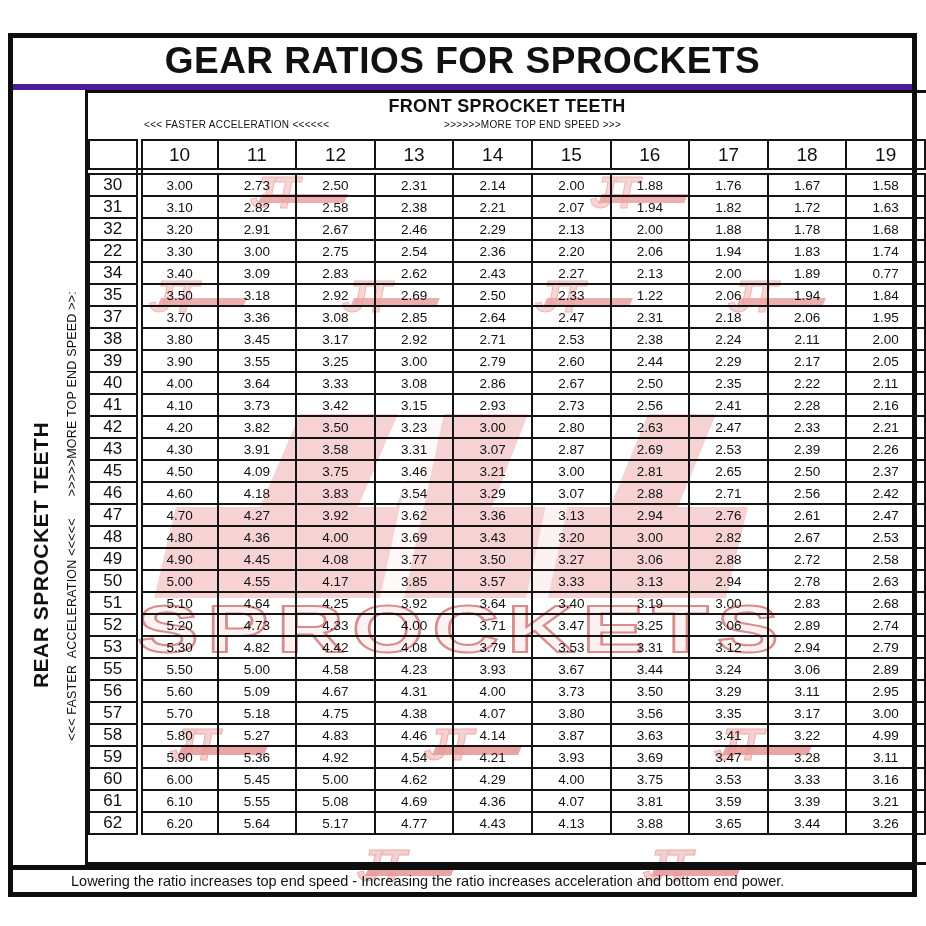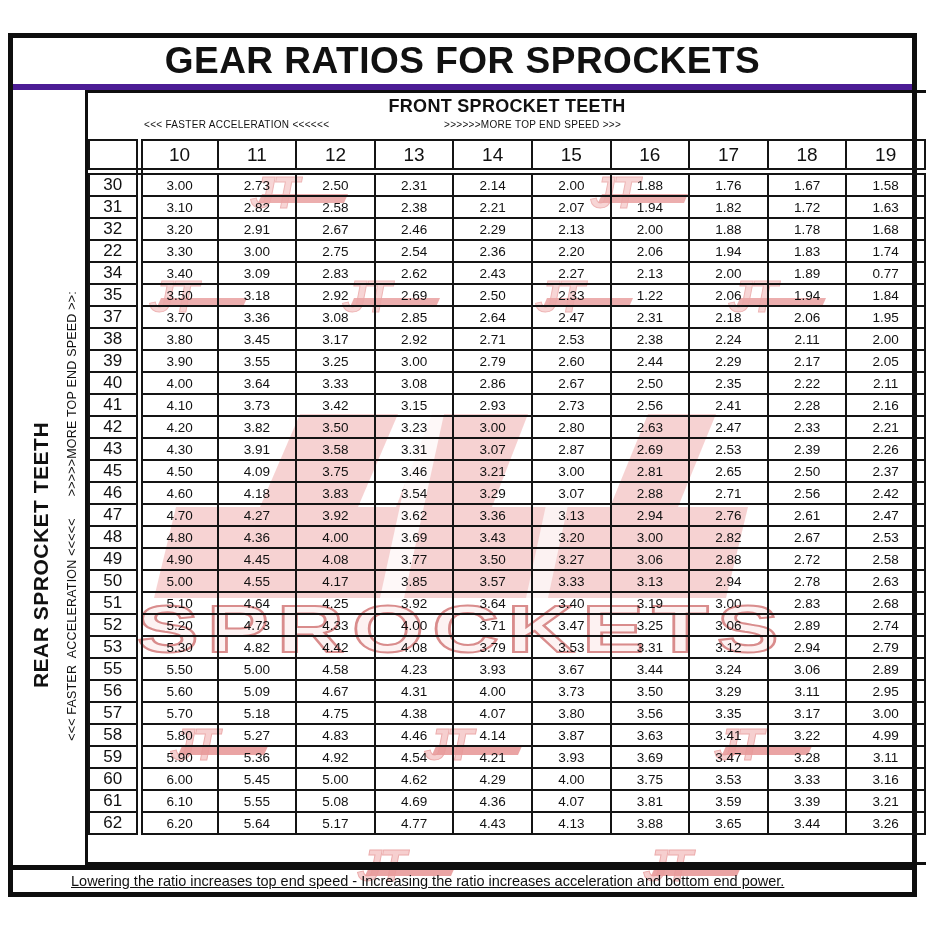--- a/index.html
+++ b/index.html
@@ -14,21 +14,21 @@
     display:flex;flex-direction:column;background:transparent;
   }
   .title-band{
     height:46px;border-bottom:6px solid #4c1d95;
     display:flex;align-items:center;justify-content:center;
     font-size:37px;font-weight:bold;letter-spacing:.5px;background:transparent;
   }
   .content{flex:1;position:relative;}
   .note-band{
     border-top:5px solid #0e0e0e;height:22px;display:flex;align-items:center;
-    padding-left:58px;font-size:14.5px;background:transparent;text-decoration:underline;
+    padding-left:58px;font-size:14.5px;background:transparent;
   }
   .rear-label{
     position:absolute;left:28px;top:60%;transform:translate(-50%,-50%) rotate(-90deg);
     transform-origin:center;white-space:nowrap;font-weight:bold;font-size:21px;letter-spacing:.5px;
   }
   .left-arrows{
     position:absolute;left:59px;top:55%;transform:translate(-50%,-50%) rotate(-90deg);
     transform-origin:center;white-space:pre;font-size:12.5px;letter-spacing:.2px;
   }
   .table-box{

